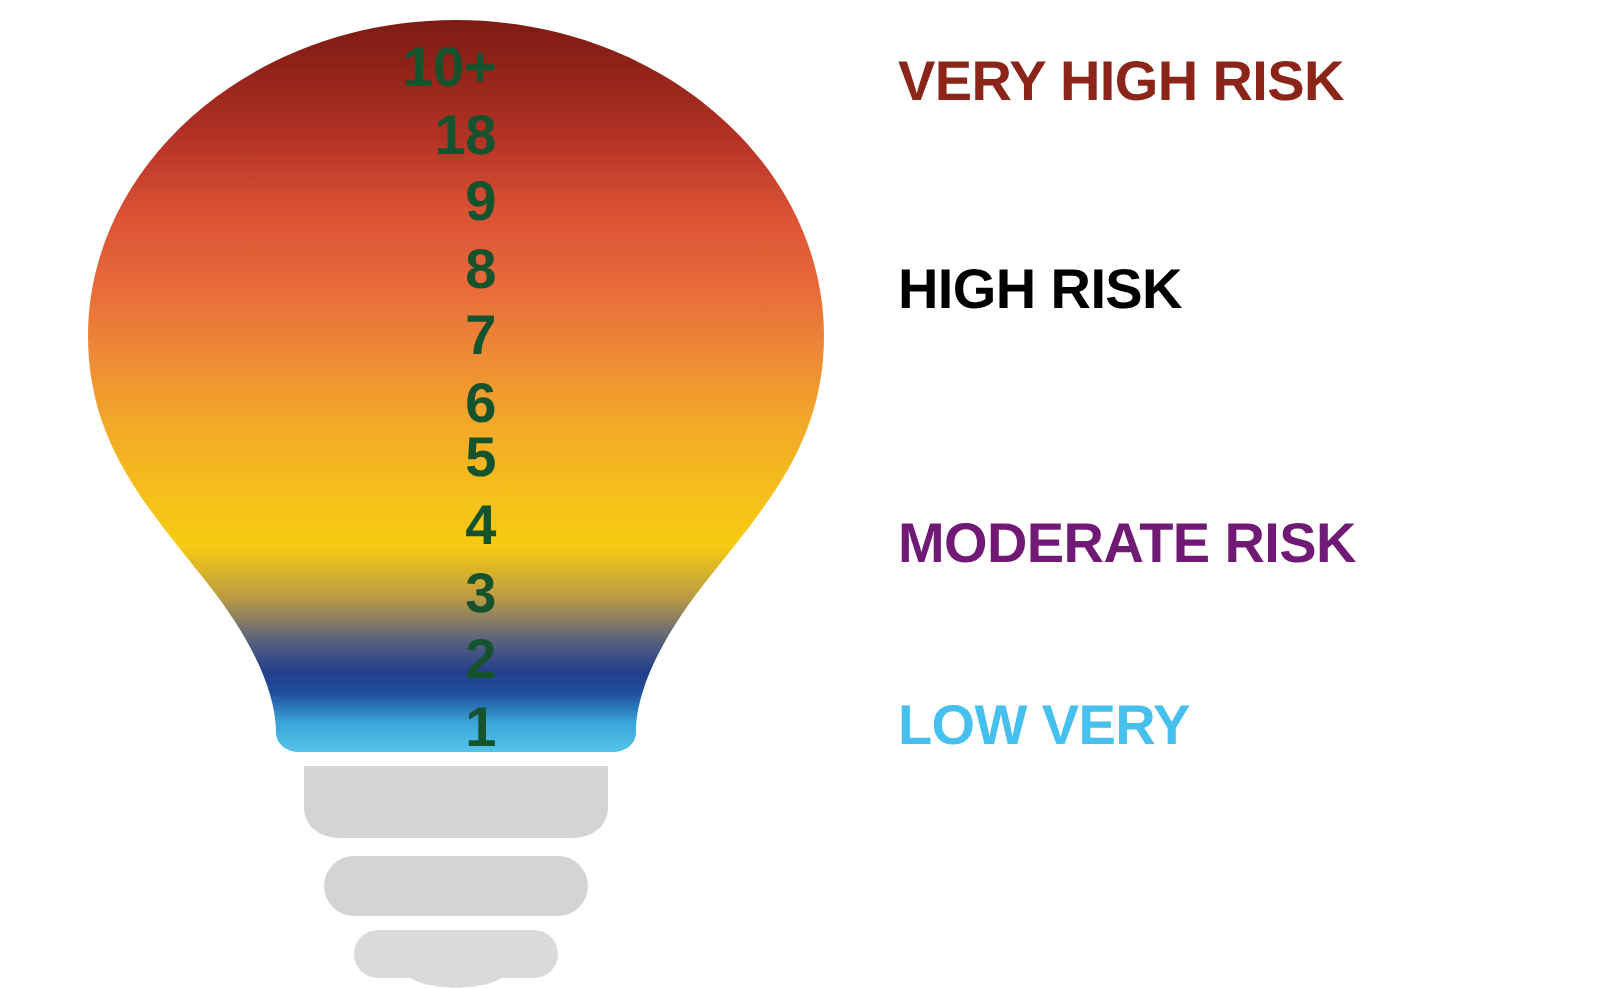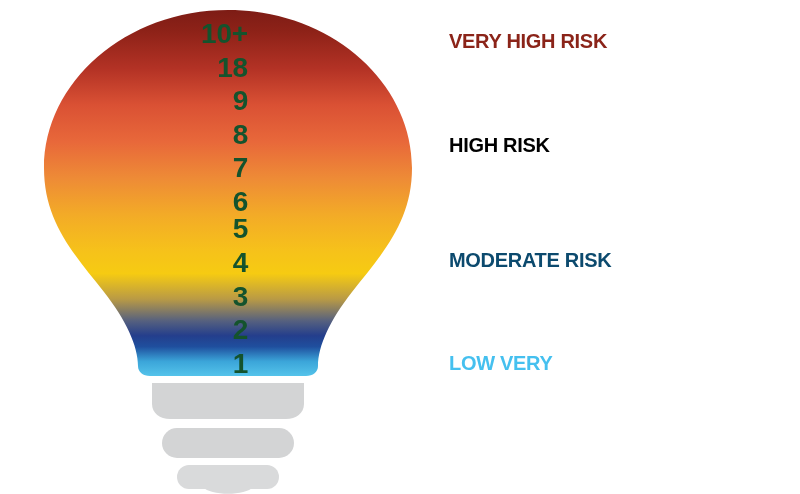--- a/index.html
+++ b/index.html
@@ -63,21 +63,21 @@
     left: 449px;
     top: 0;
     width: 351px;
     height: 494px;
   }
   .risk-label {
     position: absolute;
     left: 0;
     font-family: "Liberation Sans", sans-serif;
     font-weight: bold;
-    font-size: 20px;
+    font-size: 28px;
     line-height: 30px;
     letter-spacing: -0.3px;
     white-space: nowrap;
   }
 </style>
 </head>
 <body>
 
 <div id="stage">
 
@@ -140,17 +140,17 @@
     <div class="scale-number" style="top:215px;">5</div>
     <div class="scale-number" style="top:249px;">4</div>
     <div class="scale-number" style="top:283px;">3</div>
     <div class="scale-number" style="top:316px;">2</div>
     <div class="scale-number" style="top:350px;">1</div>
   </div>
 
   <div id="risk-legend">
     <div class="risk-label" style="top:26px;  color:#8b2419;">VERY HIGH RISK</div>
     <div class="risk-label" style="top:130px; color:#000000;">HIGH RISK</div>
-    <div class="risk-label" style="top:245px; color:#0c4a6e;">MODERATE RISK</div>
+    <div class="risk-label" style="top:257px; color:#701a75;">MODERATE RISK</div>
     <div class="risk-label" style="top:348px; color:#45c0ef;">LOW VERY</div>
   </div>
 
 </div>
 
 </body></html>

